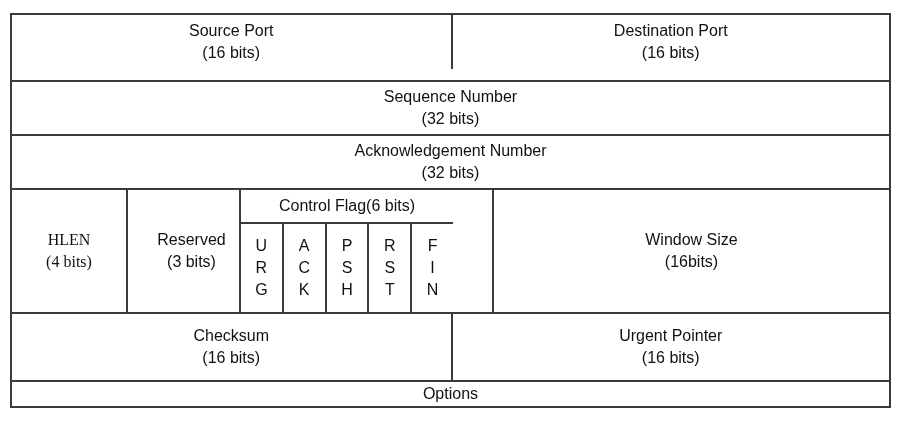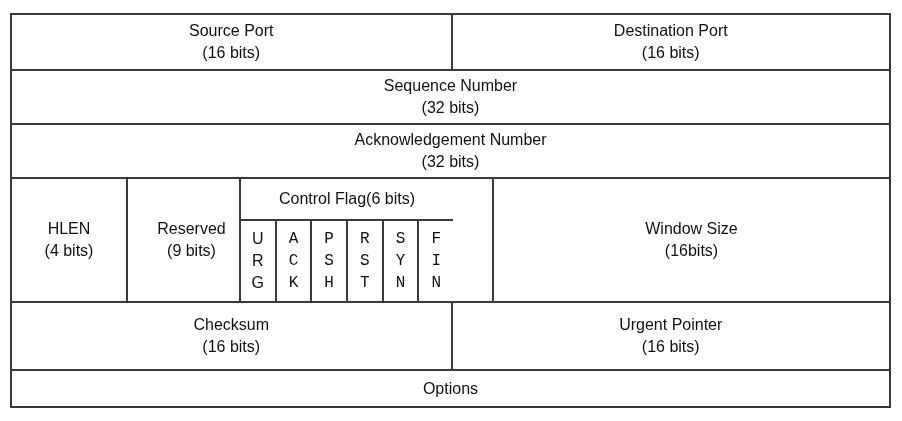--- a/index.html
+++ b/index.html
@@ -22,61 +22,61 @@
     border: 2px solid var(--line);
     display: flex;
     flex-direction: column;
     font-size: 16px;
     line-height: 22px;
     text-align: center;
   }
   .row { display: flex; flex-direction: row; }
   .row + .row { border-top: 2px solid var(--line); }
   .r1 { height: 54px; }
-  .r2 { height: 54px; }
+  .r2 { height: 54px; margin-top: 11px; }
   .r3 { height: 54px; }
   .r4 { height: 124px; }
   .r5 { height: 68px; }
   .r6 { flex: 1; align-items: center; }
   .cell {
     display: flex;
     flex-direction: column;
     justify-content: center;
     align-items: center;
     overflow: hidden;
   }
   .cell + .cell { border-left: 2px solid var(--line); }
   .half  { width: 50%; }
   .full  { width: 100%; }
-  .w-hlen     { width: 114px; }
+  .w-hlen     { width: 114px; font-family: Liberation Serif, serif; }
   .w-reserved { width: 113px; padding-left: 16px; }
   .w-control  { width: 214px; }
   .w-window   { flex: 1; margin-left: 39px; }
   .control {
     display: flex;
     flex-direction: column;
     justify-content: flex-start;
     align-items: stretch;
   }
   .ctrl-header {
-    height: 42px;
+    height: 34px;
     border-bottom: 2px solid var(--line);
     display: flex;
     align-items: center;
     justify-content: center;
     flex: none;
   }
   .flags { flex: 1; display: flex; flex-direction: row; }
   .flag {
     flex: 1;
     display: flex;
     align-items: center;
     justify-content: center;
   }
-  .flag + .flag { border-left: 2px solid var(--line); font-family: Liberation Mono, monospace; }
+  .flag + .flag { border-left: 2px solid var(--line); }
   .flag-label {
     width: 14px;
     word-break: break-all;
     text-align: center;
     line-height: 22px;
   }
 </style>
 </head>
 <body>
 
@@ -107,39 +107,36 @@
     </div>
   </div>
 
   <div class="row r4">
     <div class="cell w-hlen">
       <div>HLEN</div>
       <div>(4 bits)</div>
     </div>
     <div class="cell w-reserved">
       <div>Reserved</div>
-      <div>(9 bits)</div>
+      <div>(3 bits)</div>
     </div>
     <div class="cell w-control control">
       <div class="ctrl-header">Control Flag(6 bits)</div>
       <div class="flags">
         <div class="flag">
           <span class="flag-label">URG</span>
         </div>
         <div class="flag">
           <span class="flag-label">ACK</span>
         </div>
         <div class="flag">
           <span class="flag-label">PSH</span>
         </div>
         <div class="flag">
           <span class="flag-label">RST</span>
-        </div>
-        <div class="flag">
-          <span class="flag-label">SYN</span>
         </div>
         <div class="flag">
           <span class="flag-label">FIN</span>
         </div>
       </div>
     </div>
     <div class="cell w-window">
       <div>Window Size</div>
       <div>(16bits)</div>
     </div>

